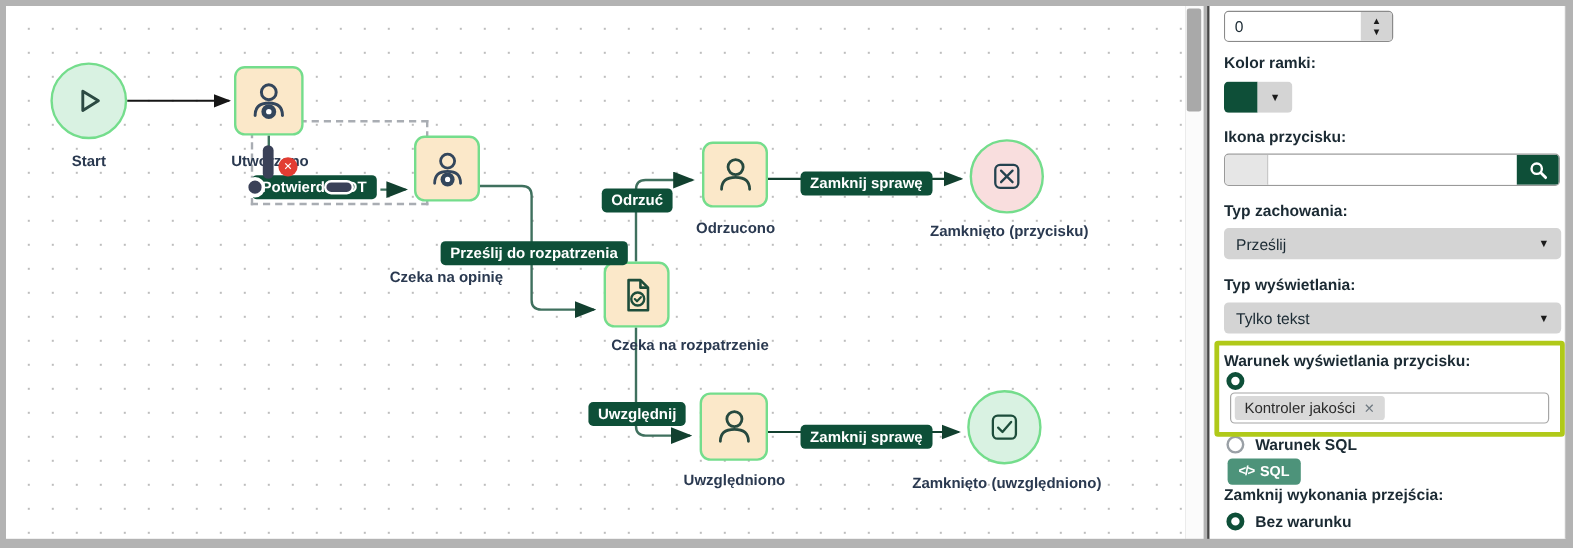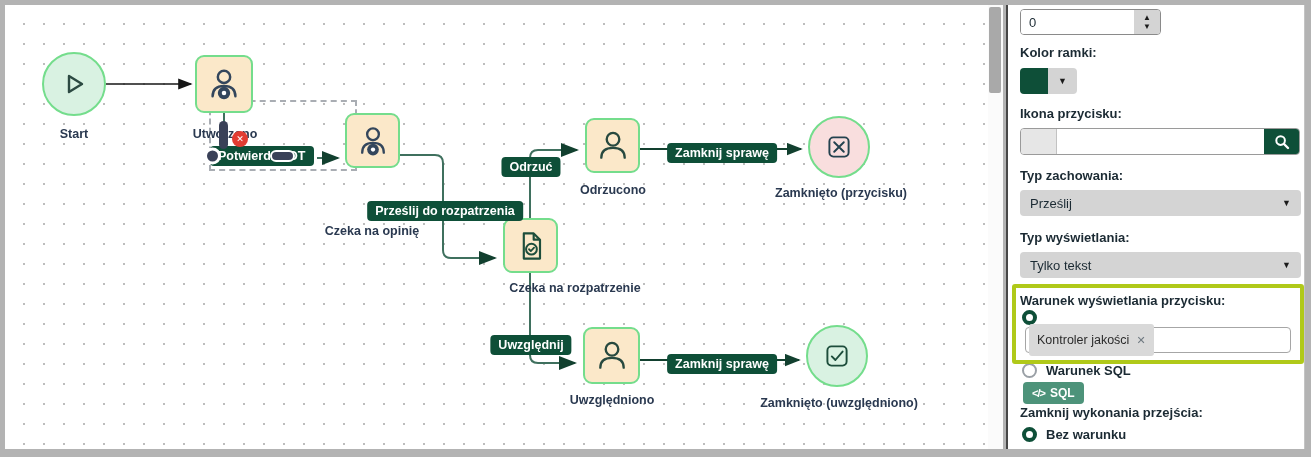--- a/index.html
+++ b/index.html
@@ -70,21 +70,21 @@
   .limebox { position:absolute; left:4px; top:279px; width:292px; height:80px; border:4px solid #b0c919;
     border-radius:3px; z-index:6; pointer-events:none; }
 
   .radiorow { position:absolute; left:14px; display:flex; align-items:center; gap:9px; }
   .radio-sel { width:15px; height:15px; border-radius:50%; border:4.5px solid #0e4f38; background:#fff; flex:none; }
   .radio-un { width:15px; height:15px; border-radius:50%; border:2px solid #9aa0a6; background:#fff; flex:none; }
   .radiorow .rlabel { font-weight:bold; font-size:13px; color:#1b2a33; white-space:nowrap; }
 
   .tagbox { position:absolute; left:17px; top:322px; width:266px; height:26px; border:1px solid #a6a6a6;
     border-radius:4px; background:#fff; display:flex; align-items:center; padding:2px 3px; }
-  .chip { background:#d9d9d9; border-radius:3px; height:32px; display:flex; align-items:center; gap:7px;
+  .chip { background:#d9d9d9; border-radius:3px; height:20px; display:flex; align-items:center; gap:7px;
     padding:0 8px; font-size:12.5px; color:#2b2b2b; white-space:nowrap; }
   .chip .x { color:#707a82; font-size:11px; font-weight:bold; cursor:pointer; }
 
   .sqlbtn { position:absolute; left:15px; top:377px; height:22px; background:#4d937a; border:none;
     border-radius:4px; color:#fff; font-weight:bold; font-size:12px; display:flex; align-items:center;
     gap:5px; padding:0 9px; cursor:pointer; font-family:inherit; }
   .sqlbtn .code { font-size:11px; letter-spacing:-1px; }
 </style>
 </head>
 <body>

